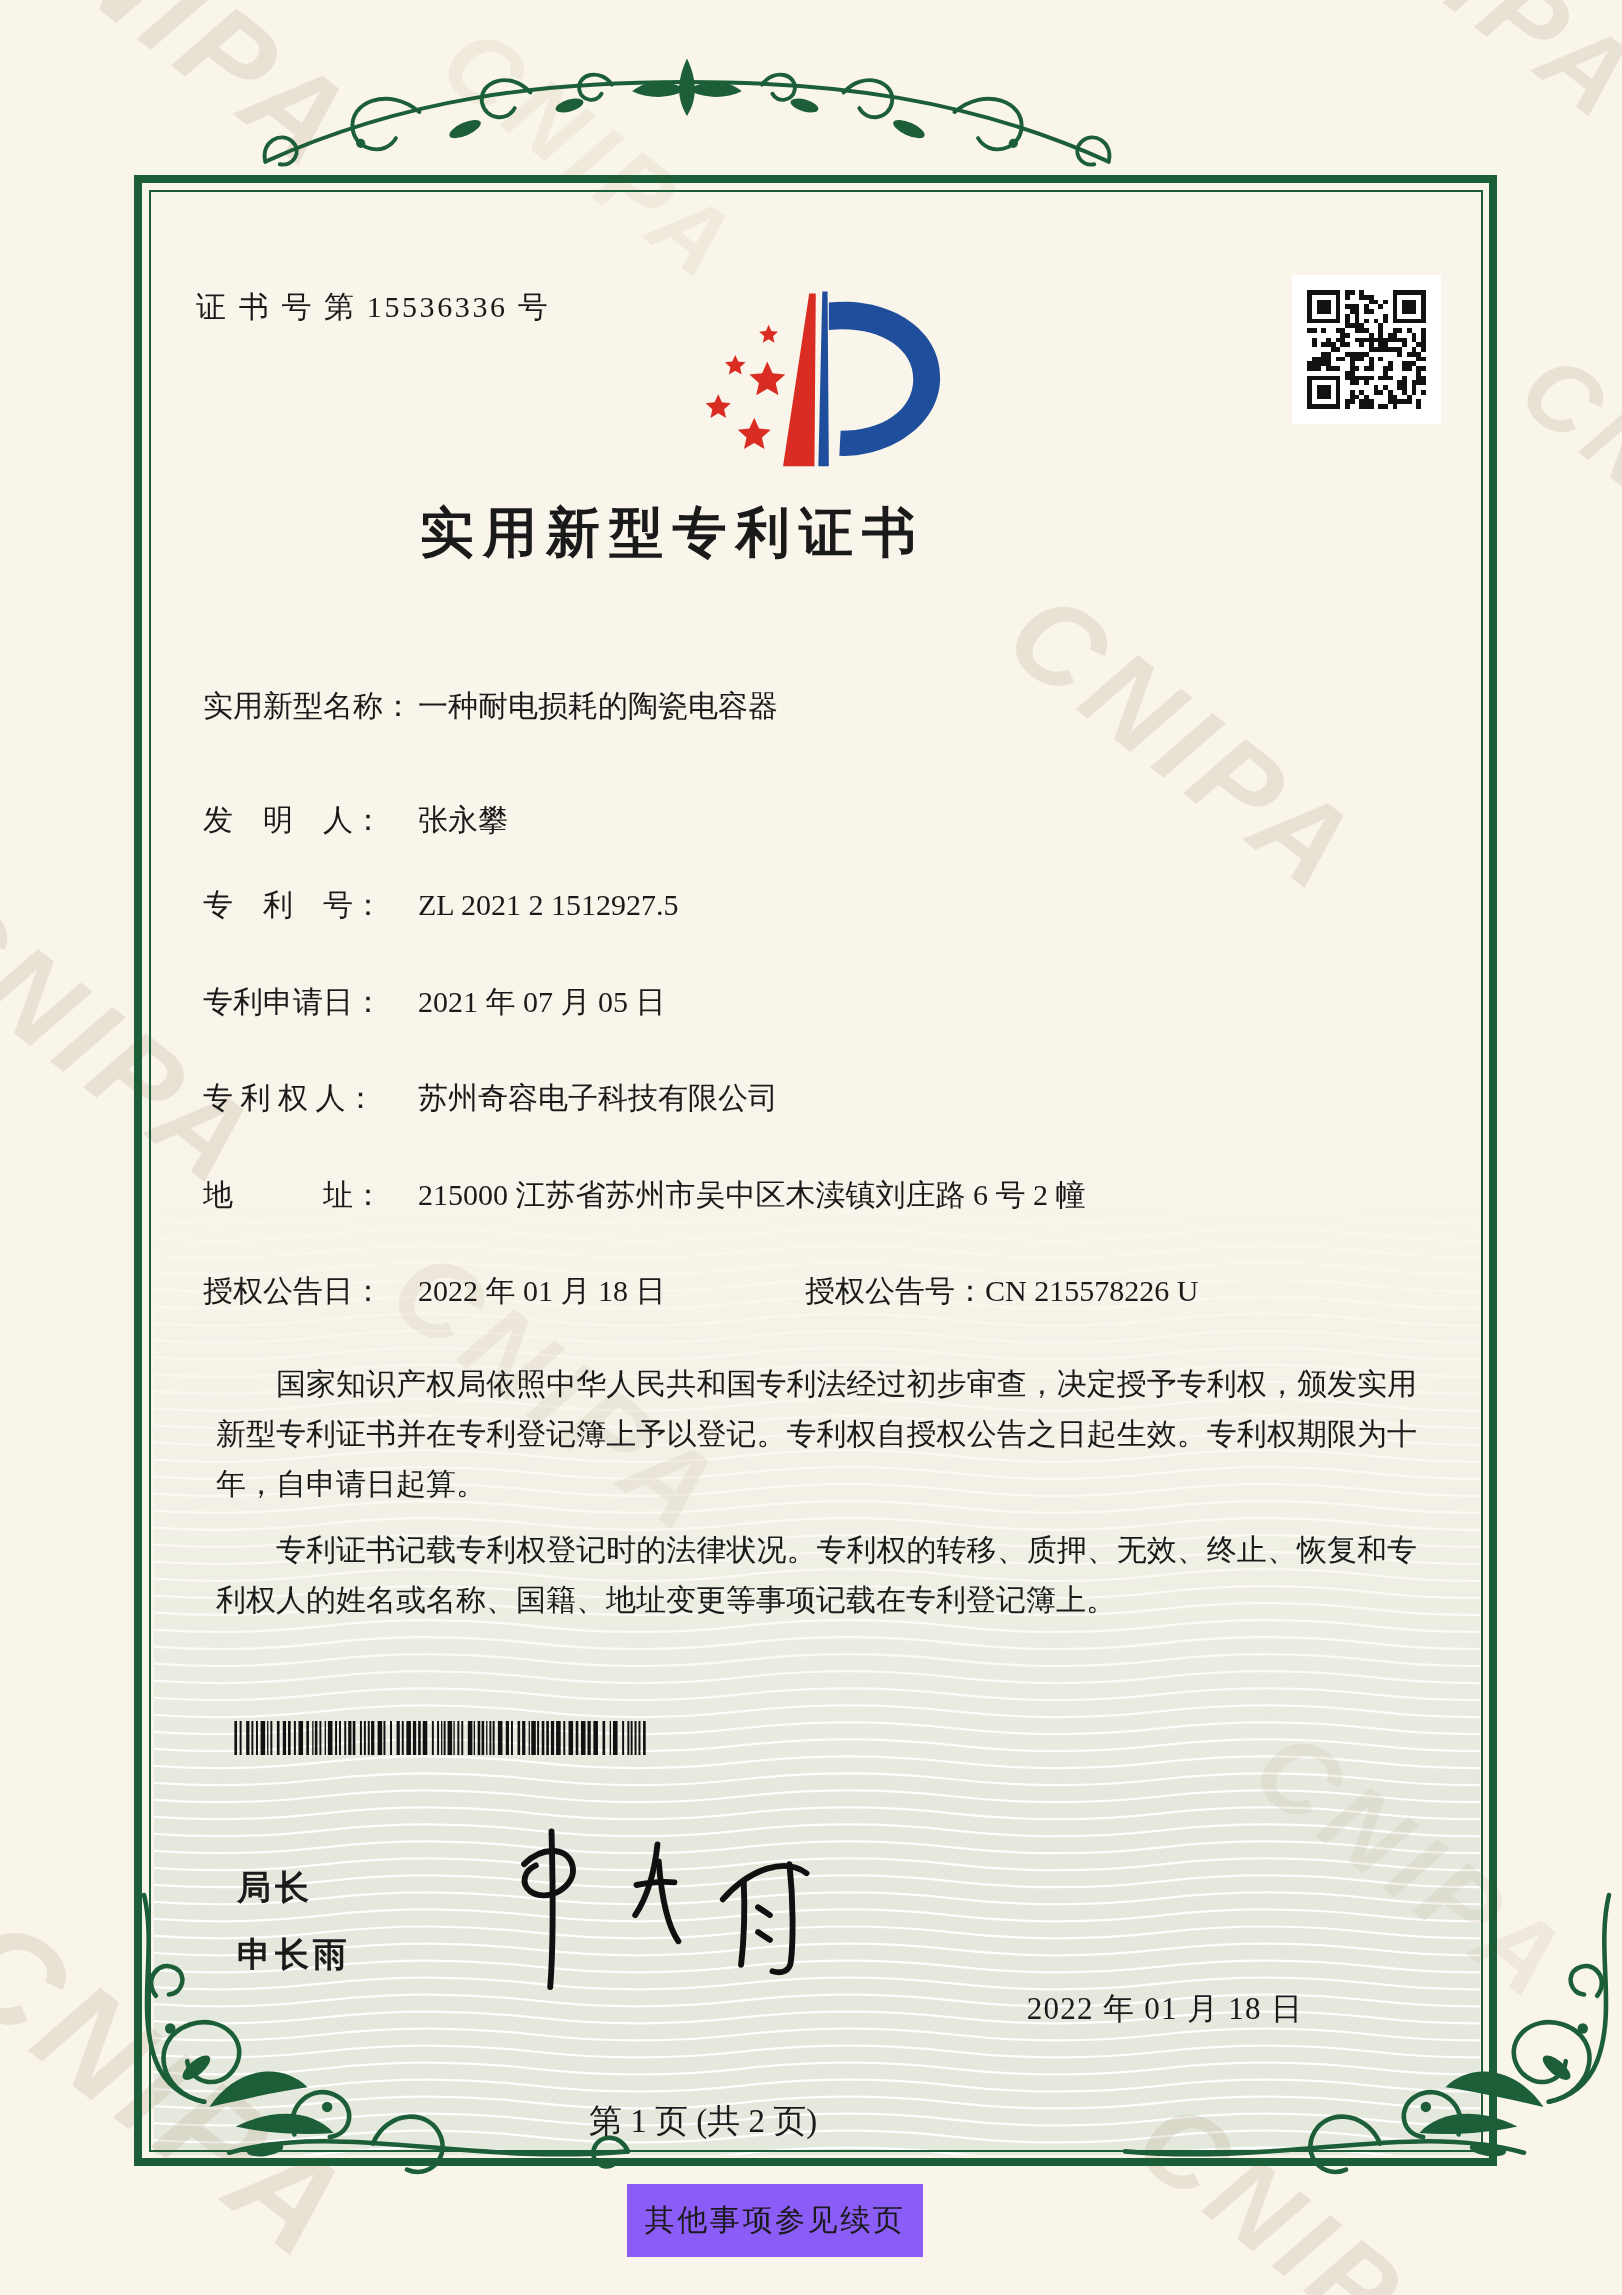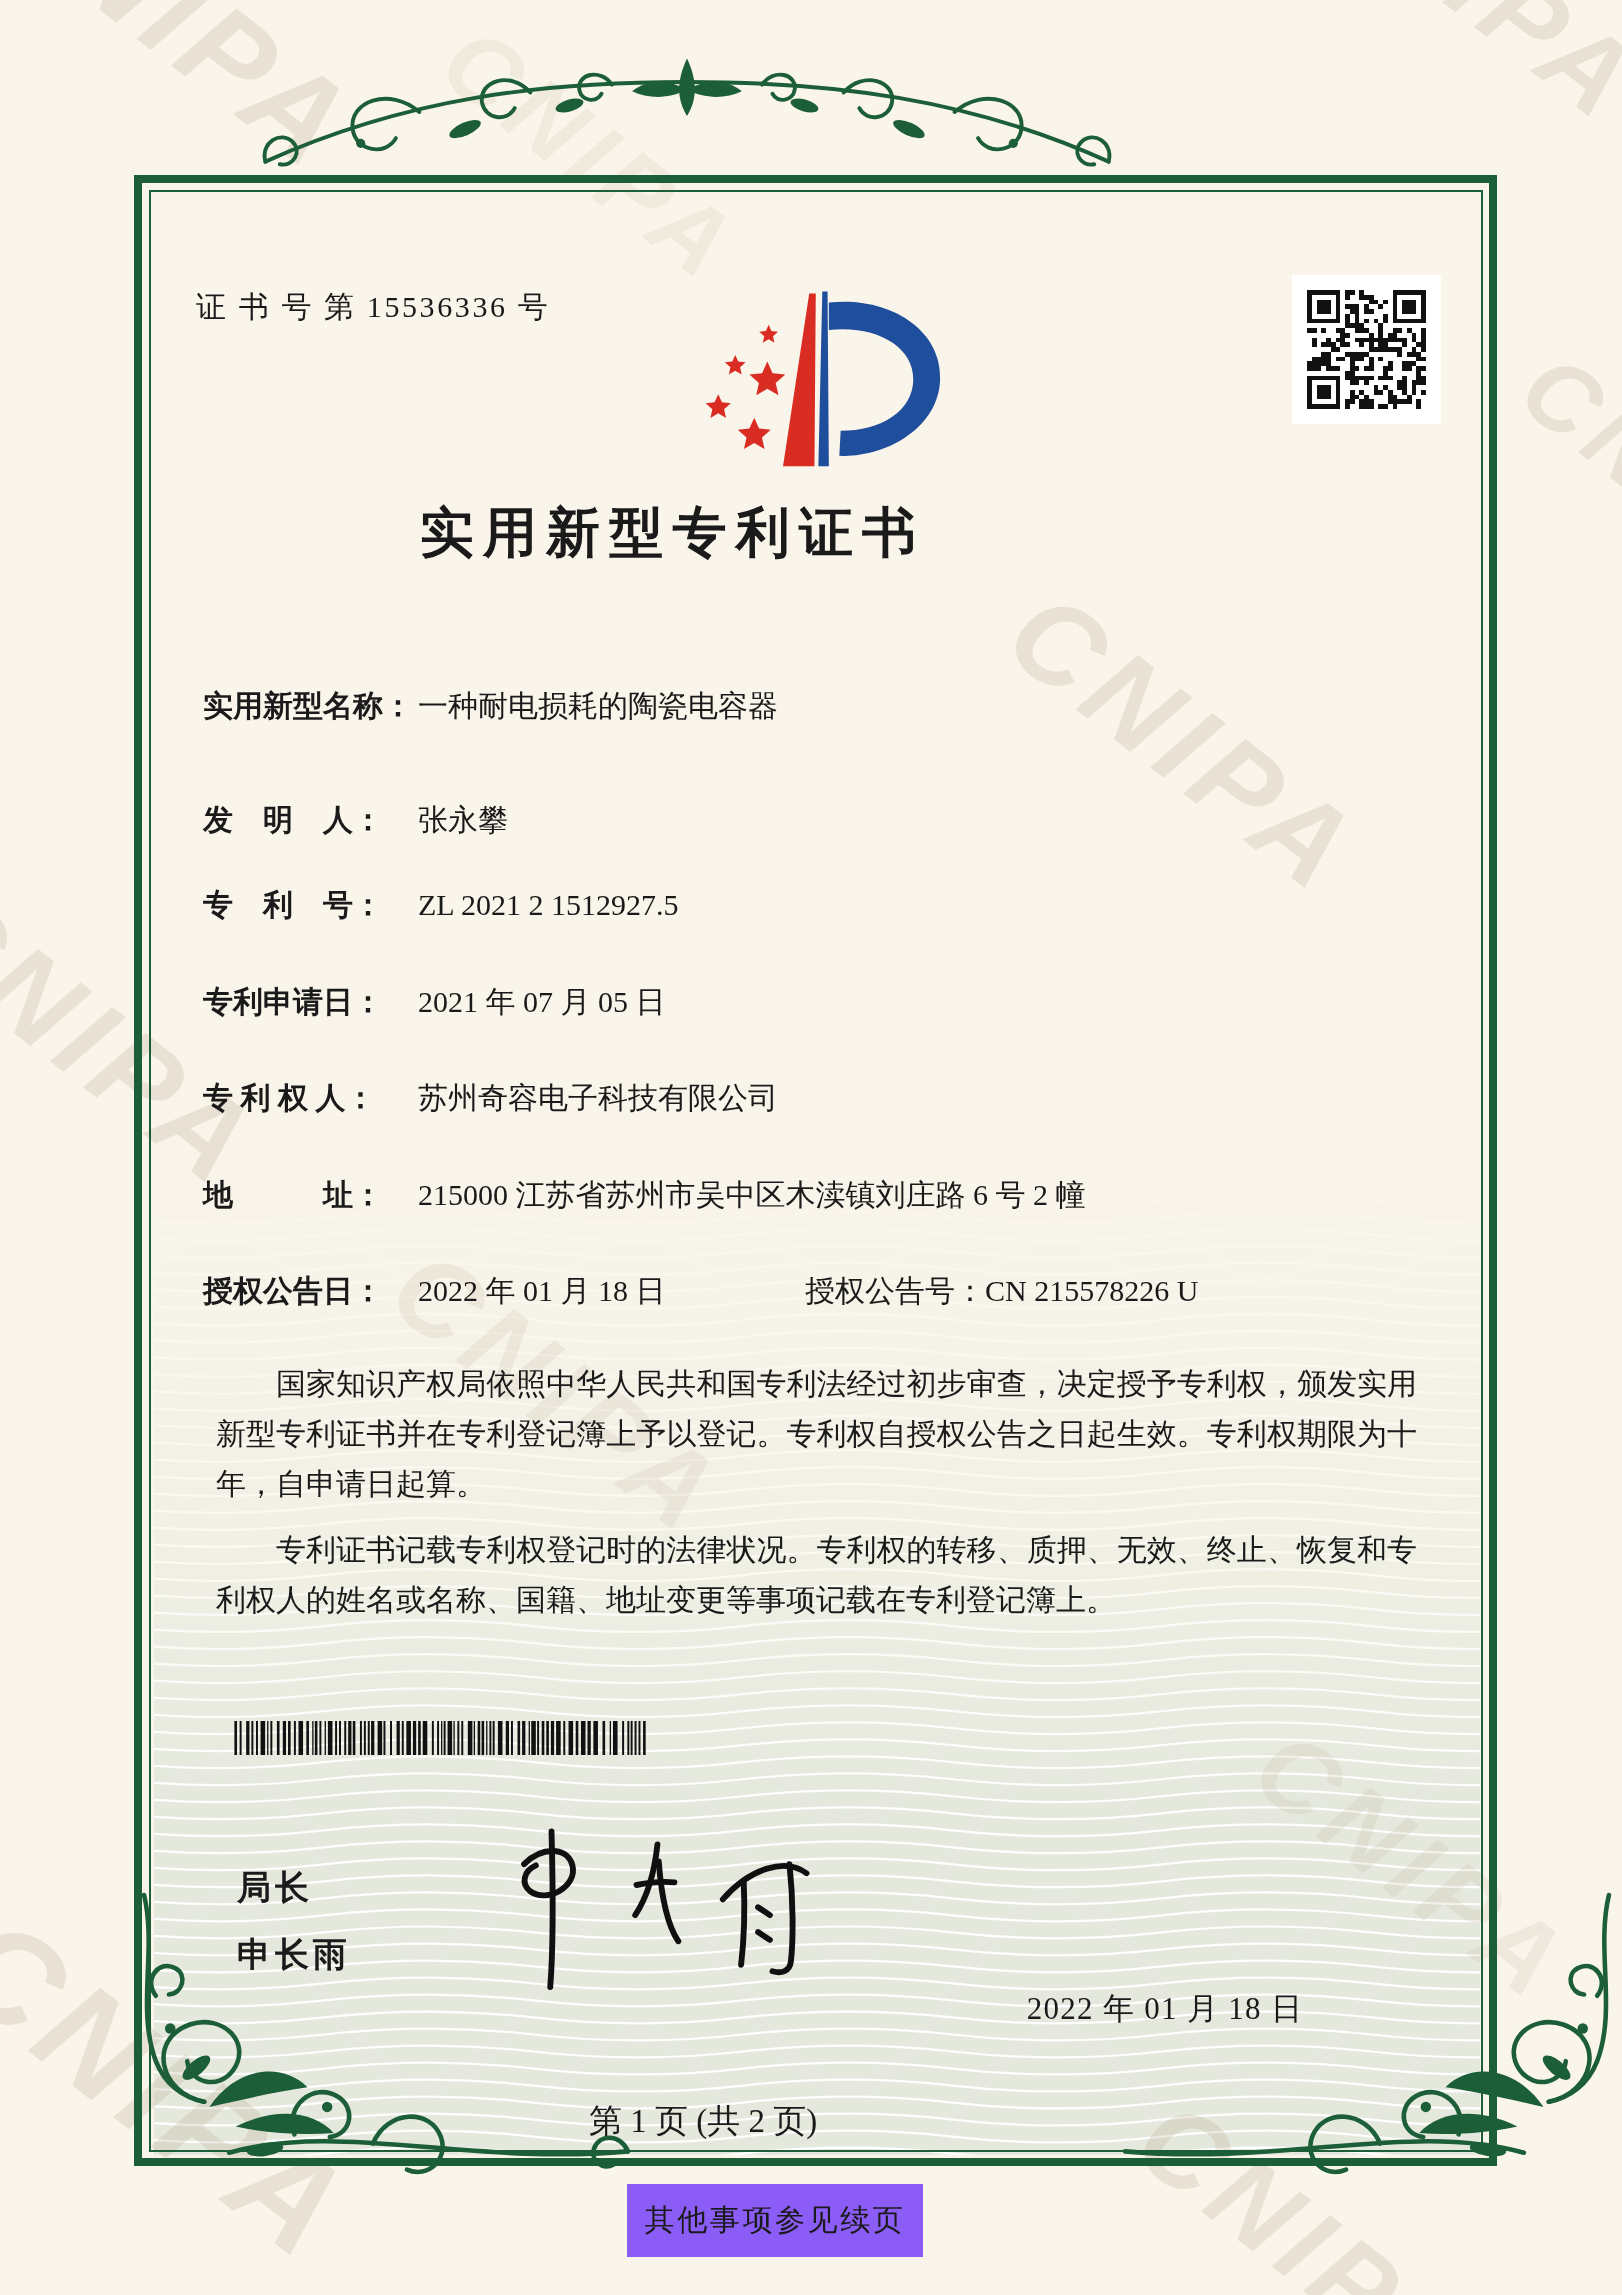--- a/index.html
+++ b/index.html
@@ -41,21 +41,21 @@
     left:154px;top:838px;width:1326px;height:962px;z-index:2;
     background:linear-gradient(180deg,#faf5eb 0%,rgba(250,245,235,.93) 35%,rgba(250,245,235,.62) 70%,rgba(250,245,235,0) 100%);
   }
   .content{z-index:5;}
   .cert-no{left:196px;top:287px;font-size:30px;letter-spacing:2.6px;}
   .title{
     left:0;top:497px;width:1345px;text-align:center;
     font-size:54px;font-weight:bold;letter-spacing:9.2px;
   }
   .field{left:203px;font-size:30px;white-space:nowrap;}
-  .field .lab{display:inline-block;min-width:215px;font-weight:bold;}
+  .field .lab{display:inline-block;min-width:215px;}
   .grant2{left:782px;margin-left:23px;}
   .paras{
     left:200px;top:1343px;width:1233px;font-size:30px;line-height:50px;
     text-align:justify;
   }
   .paras p{margin:16px;text-indent:2em;}
   .sig-label{left:237px;font-size:34px;font-weight:bold;letter-spacing:3.9px;}
   .date{left:982px;top:1988px;width:366px;text-align:center;font-size:31px;letter-spacing:1.3px;}
   .page-ind{left:589px;top:2099px;width:370px;font-size:33px;z-index:5;}
   .note-box{

